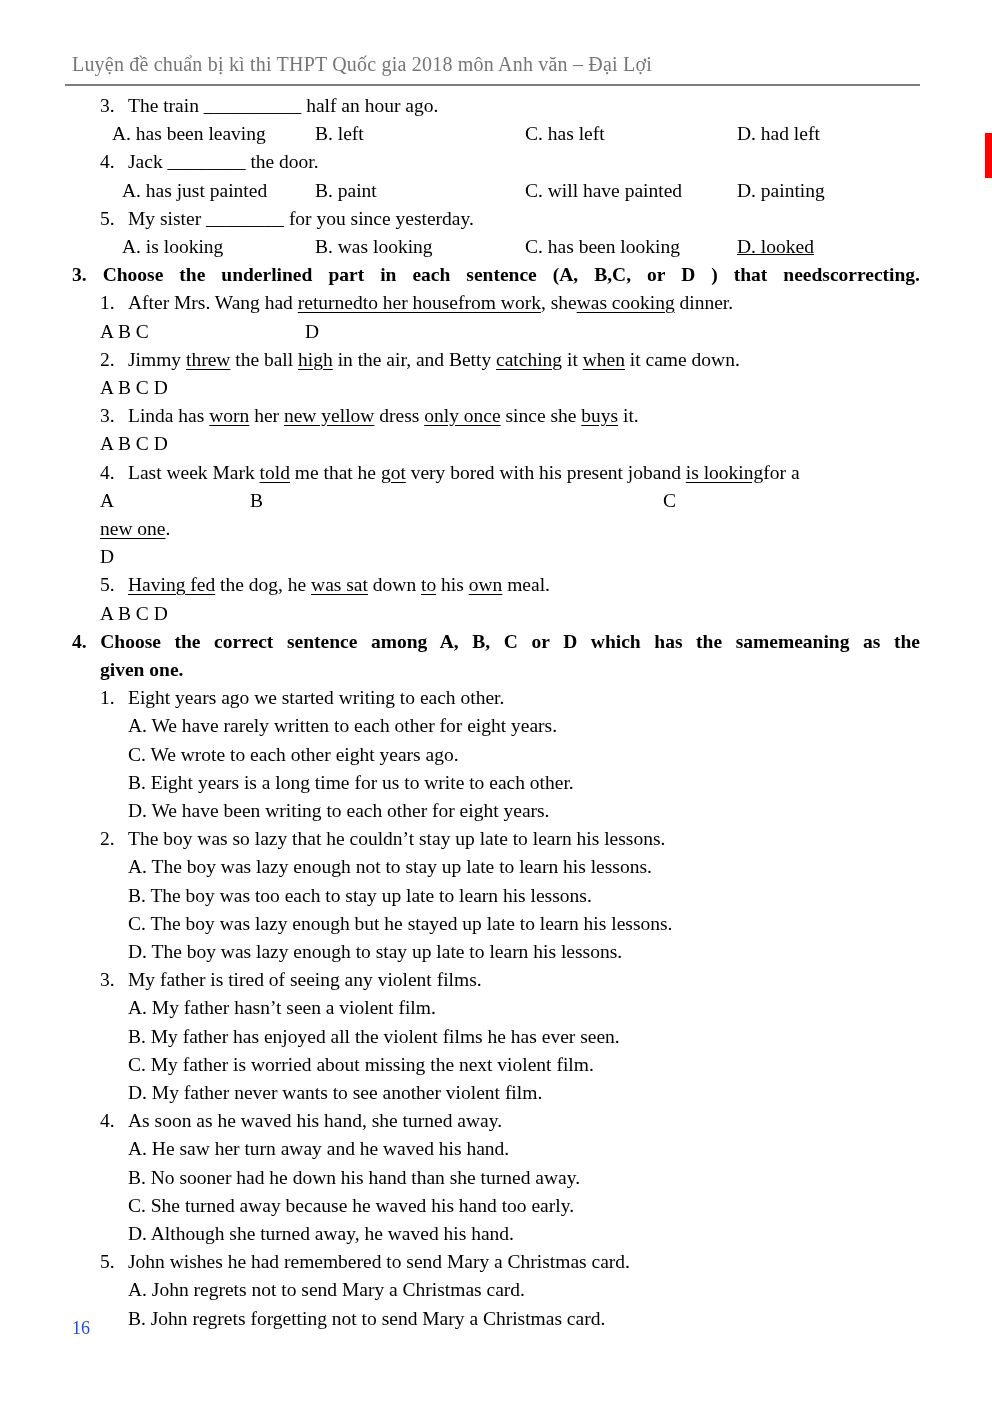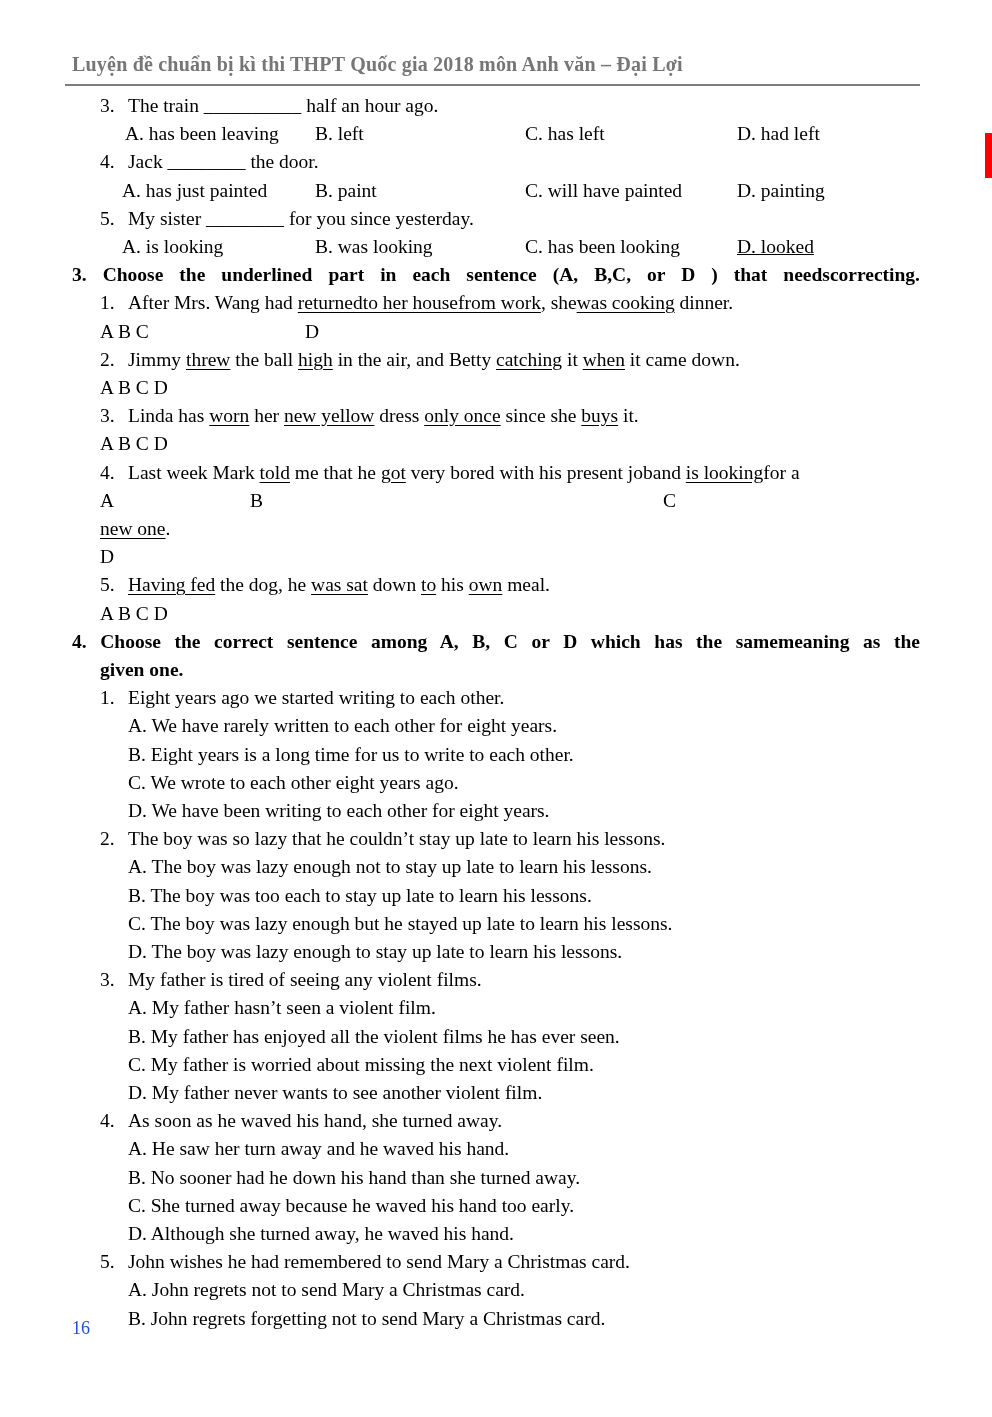--- a/index.html
+++ b/index.html
@@ -9,21 +9,21 @@
     background:#ffffff;
     font-family:"Liberation Serif","DejaVu Serif",serif;
     font-size:19.5px;line-height:28.2px;color:#000;
     overflow:hidden;
   }
   .header{
     margin:50px 72px 0 65px;
     padding-bottom:6px;
     border-bottom:2px solid #7e7e7e;
     color:#767676;
-    font-weight:bold;
+    font-weight:normal;
     font-size:20px;
     letter-spacing:0.2px;
     line-height:28px;
   }
   .header .title-text{padding-left:7px;}
   .content{margin:6px 72px 0 72px;}
   .q{padding-left:28px;}
   .qnum{display:inline-block;width:28px;}
   .posrow{position:relative;height:28.2px;}
   .posrow .pos{position:absolute;top:0;white-space:nowrap;}
@@ -47,21 +47,21 @@
 <div class="page">
 
   <div class="header">
     <span class="title-text">Luyện đề chuẩn bị kì thi THPT Quốc gia 2018 môn Anh văn – Đại Lợi</span>
   </div>
 
   <div class="content">
 
     <div class="q"><span class="qnum">3.</span><span>The train __________ half an hour ago.</span></div>
     <div class="posrow">
-        <span class="pos" style="left: 53px;">A. has been leaving</span>
+        <span class="pos" style="left: 40px;">A. has been leaving</span>
         <span class="pos" style="left: 243px;">B. left</span>
         <span class="pos" style="left: 453px;">C. has left</span>
         <span class="pos" style="left: 665px;">D. had left</span>
       </div>
 
     <div class="q"><span class="qnum">4.</span><span>Jack ________ the door.</span></div>
     <div class="posrow">
         <span class="pos" style="left: 50px;">A. has just painted</span>
         <span class="pos" style="left: 243px;">B. paint</span>
         <span class="pos" style="left: 453px;">C. will have painted</span>
@@ -108,22 +108,22 @@
     <div class="q"><span class="qnum">5.</span><span><span class="u">Having fed</span><span> the dog, he </span><span class="u">was sat</span><span> down </span><span class="u">to</span><span> his </span><span class="u">own</span><span> meal.</span></span></div>
     <div class="posrow">
         <span class="pos" style="left: 28px;">A B C D</span>
       </div>
 
     <div class="sect-heading just">4. Choose the correct sentence among A, B, C or D which has the samemeaning as the</div>
     <div class="sect-heading cont">given one.</div>
 
     <div class="q"><span class="qnum">1.</span><span>Eight years ago we started writing to each other.</span></div>
     <div class="opt">A. We have rarely written to each other for eight years.</div>
+    <div class="opt">C. We wrote to each other eight years ago.</div>
     <div class="opt">B. Eight years is a long time for us to write to each other.</div>
-    <div class="opt">C. We wrote to each other eight years ago.</div>
     <div class="opt">D. We have been writing to each other for eight years.</div>
 
     <div class="q"><span class="qnum">2.</span><span>The boy was so lazy that he couldn’t stay up late to learn his lessons.</span></div>
     <div class="opt">A. The boy was lazy enough not to stay up late to learn his lessons.</div>
     <div class="opt">B. The boy was too each to stay up late to learn his lessons.</div>
     <div class="opt">C. The boy was lazy enough but he stayed up late to learn his lessons.</div>
     <div class="opt">D. The boy was lazy enough to stay up late to learn his lessons.</div>
 
     <div class="q"><span class="qnum">3.</span><span>My father is tired of seeing any violent films.</span></div>
     <div class="opt">A. My father hasn’t seen a violent film.</div>

